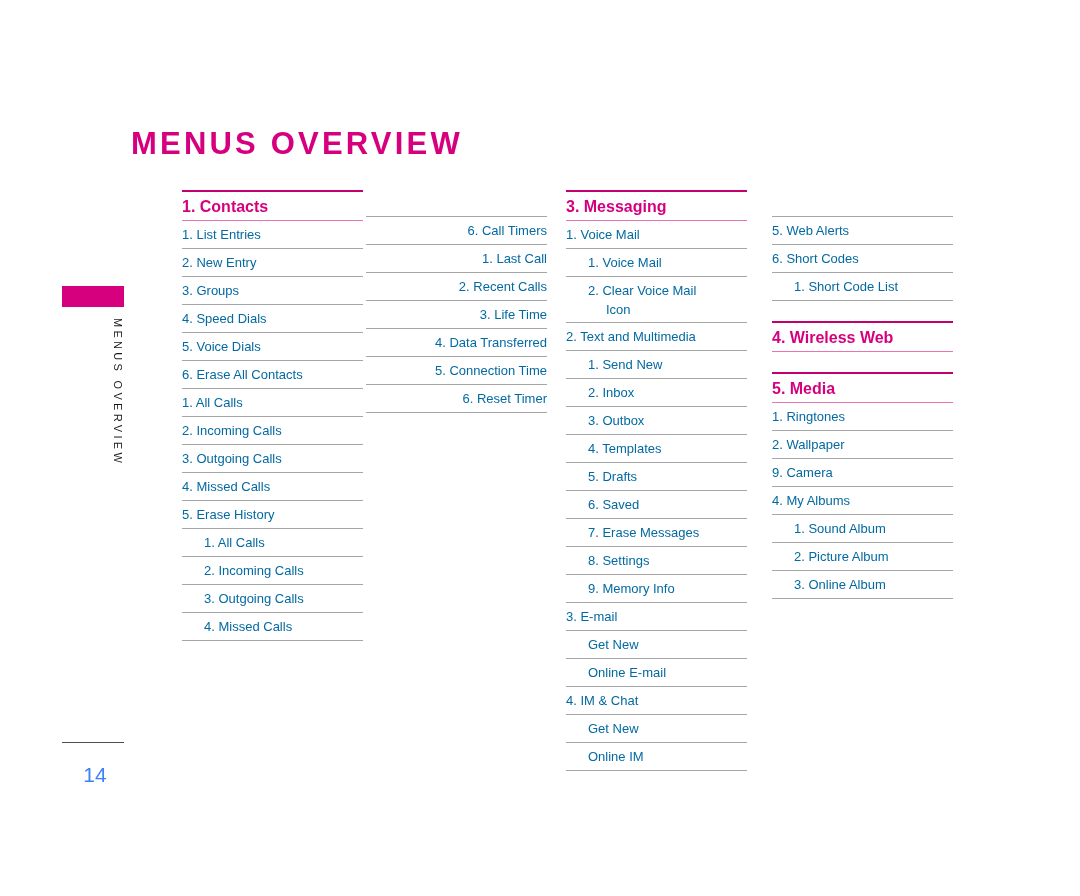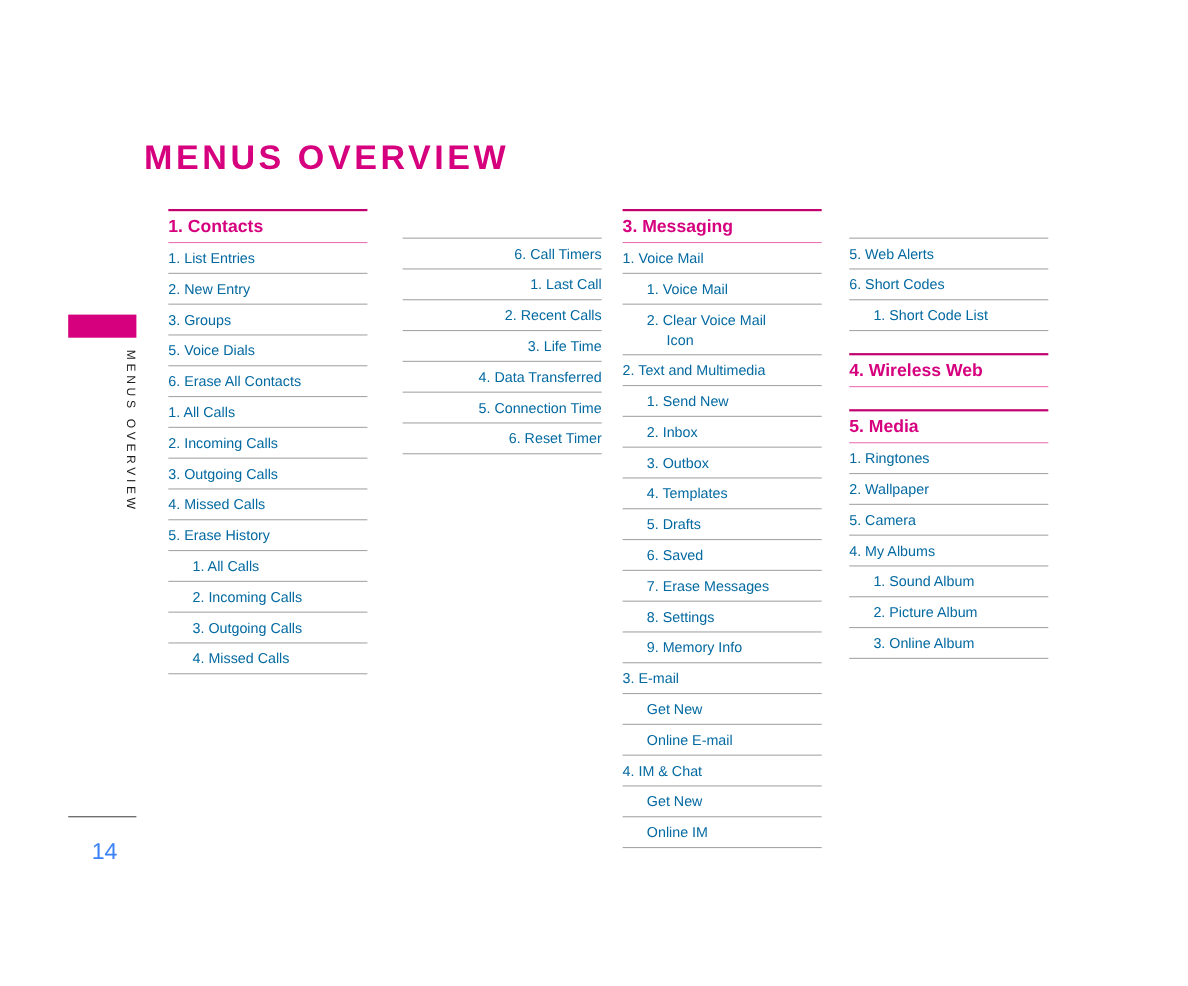--- a/index.html
+++ b/index.html
@@ -65,21 +65,21 @@
     text-align: center;
     transform: translateX(-50%);
   }
 
   
   .column {
     position: absolute;
     top: 190px;
     width: 181px;
   }
-  #column-1 { left: 153px; }
+  #column-1 { left: 182px; }
   #column-2 { left: 366px; text-align: right; }
   #column-3 { left: 566px; }
   #column-4 { left: 772px; }
 
   
   .col-offset { height: 26px; }
 
   
   .row {
     position: relative;
@@ -127,20 +127,21 @@
 <div id="sidebar-tab"></div>
 
 <div id="sidebar-vertical-label">MENUS OVERVIEW</div>
 
 <div id="menu-columns">
   <div class="column" id="column-1">
       <div class="row section">1. Contacts</div>
       <div class="row">1. List Entries</div>
       <div class="row">2. New Entry</div>
       <div class="row">3. Groups</div>
+      <div class="row">4. Speed Dials</div>
       <div class="row">5. Voice Dials</div>
       <div class="row">6. Erase All Contacts</div>
       <div class="row">1. All Calls</div>
       <div class="row">2. Incoming Calls</div>
       <div class="row">3. Outgoing Calls</div>
       <div class="row">4. Missed Calls</div>
       <div class="row">5. Erase History</div>
       <div class="row indent">1. All Calls</div>
       <div class="row indent">2. Incoming Calls</div>
       <div class="row indent">3. Outgoing Calls</div>
@@ -180,21 +181,21 @@
     </div>
   <div class="column" id="column-4">
       <div class="col-offset"></div>
       <div class="row top-rule">5. Web Alerts</div>
       <div class="row">6. Short Codes</div>
       <div class="row indent">1. Short Code List</div>
       <div class="row section gap-above">4. Wireless Web</div>
       <div class="row section gap-above">5. Media</div>
       <div class="row">1. Ringtones</div>
       <div class="row">2. Wallpaper</div>
-      <div class="row">5. Camera</div>
+      <div class="row">9. Camera</div>
       <div class="row">4. My Albums</div>
       <div class="row indent">1. Sound Album</div>
       <div class="row indent">2. Picture Album</div>
       <div class="row indent">3. Online Album</div>
     </div>
 </div>
 
 <div id="page-footer-rule"></div>
 <div id="page-number">14</div>
 

